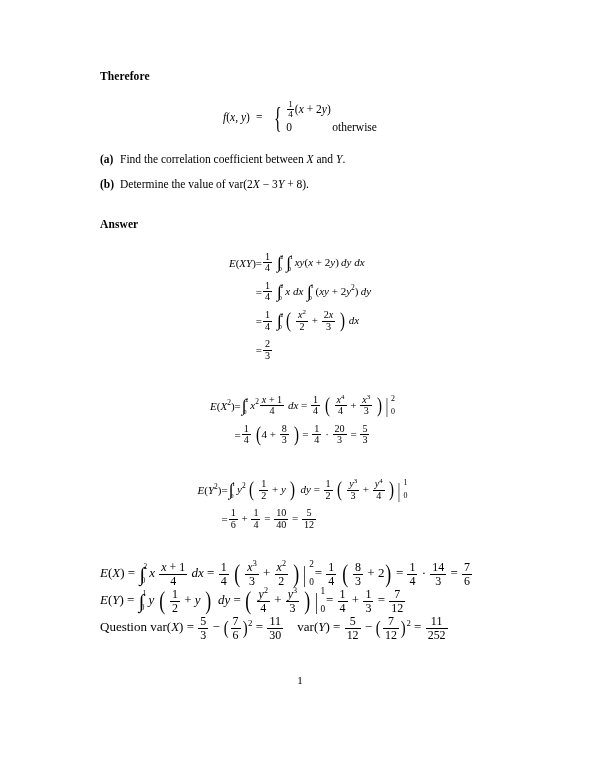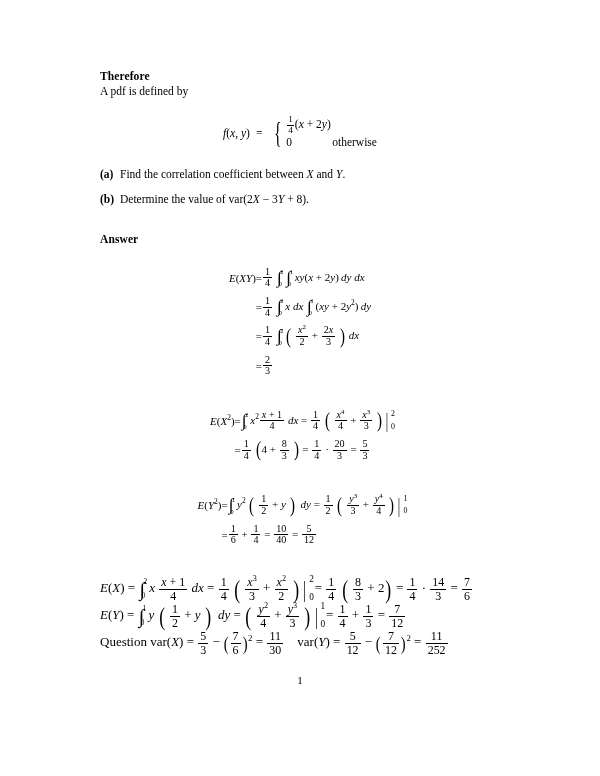--- a/index.html
+++ b/index.html
@@ -188,21 +188,20 @@
     font-size: 11px;
   }
 </style>
 </head>
 <body>
 
 <div class="page">
   <div class="content">
 
     <div class="hd">Therefore</div>
-    <div class="line">A pdf is defined by</div>
 
     <div class="spacer-md"></div>
 
     <div class="pdfdef">
       <span class="math">f</span>
         <span class="up">(</span>
         <span class="math">x</span>
         <span class="up">,&nbsp;</span>
         <span class="math">y</span>
         <span class="up">)</span>

